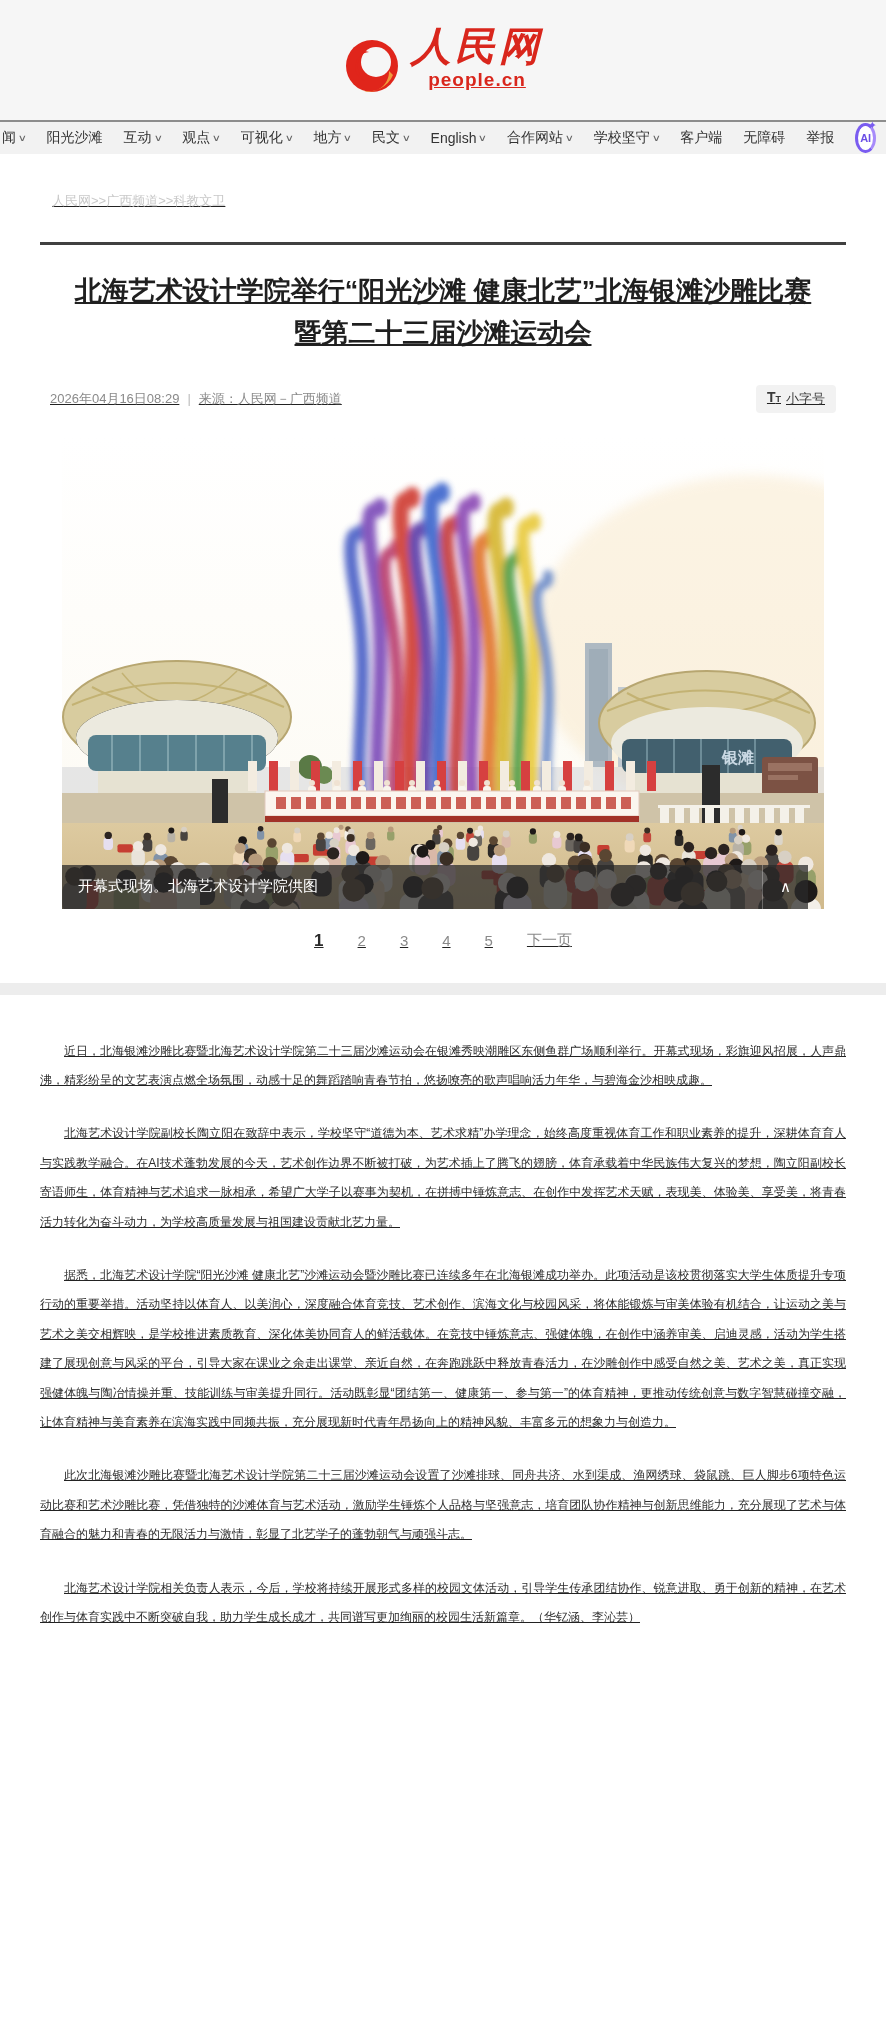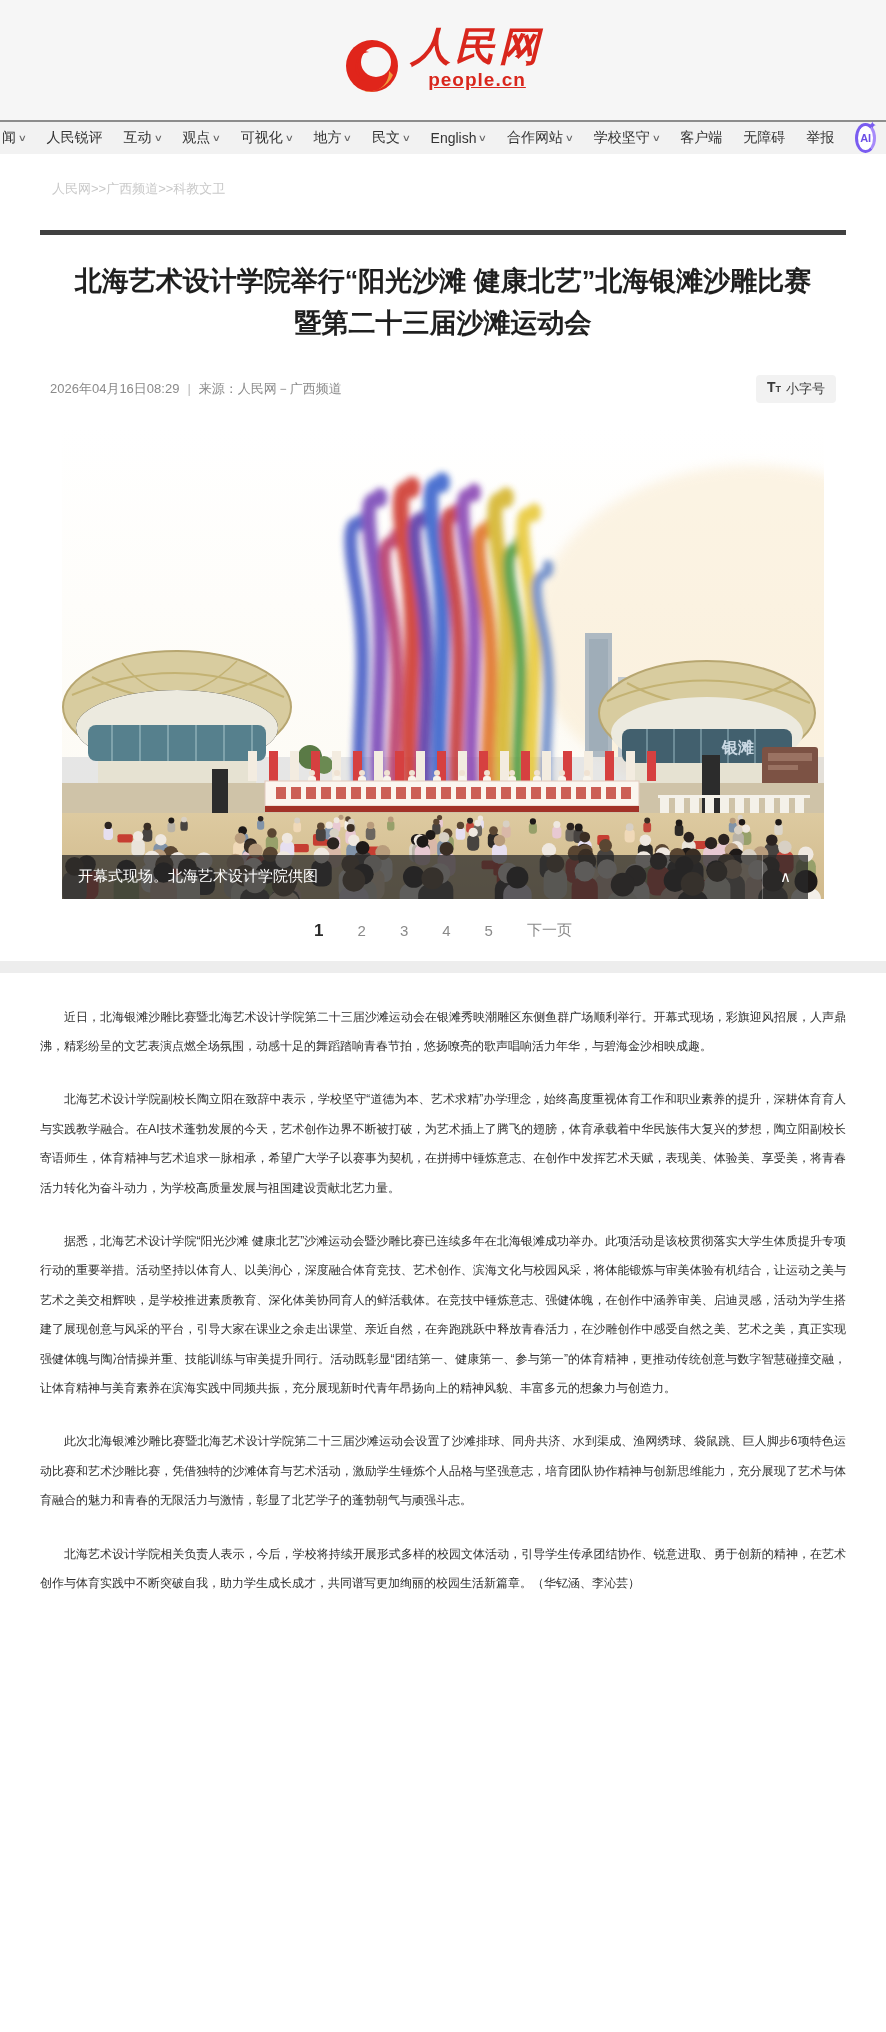--- a/index.html
+++ b/index.html
@@ -33,23 +33,23 @@
   .nav-item .chev { font-size:9px; color:#666; transform:scaleX(1.4); }
   .ai-badge {
     margin-left:auto; width:30px; height:30px; border-radius:50%;
     border:3px solid #7a5cf0; border-right-color:#a78bfa;
     display:flex; align-items:center; justify-content:center;
     color:#6b4ee6; font-weight:bold; font-size:11px; position:relative;
     background:#fff;
   }
   .ai-badge .sparkle { position:absolute; top:-7px; right:-4px; font-size:11px; color:#7a5cf0; }
   
-  .container { width:806px; margin:0 auto; }
+  .container { width:806px; margin:12px auto;text-decoration:underline; }
   .breadcrumb { padding:26px 12px 6px; font-size:13px; color:#c9c9c9; }
-  .article-card { border-top:5px solid #404040; margin-top:26px; padding-top:26px; }
+  .article-card { border-top:3px solid #404040; margin-top:26px; padding-top:26px; }
   .article-title {
     font-size:27px; font-weight:700; color:#1f1f1f;
     text-align:center; line-height:1.55; margin:0 28px;
   }
   .meta-row {
     display:flex; align-items:center;
     margin:30px 10px 20px; font-size:13px; color:#8a8a8a;
   }
   .meta-row .divider { margin:0 8px; color:#bbb; }
   .font-size-btn {
@@ -108,21 +108,21 @@
       <span class="logo-en">people.cn</span>
     </div>
   </div>
 </header>
 
 <nav class="nav-bar">
   <span id="nav-items" style="display:contents"><span class="nav-item">
         <span>闻</span>
         <span class="chev">∨</span>
       </span><span class="nav-item">
-        <span>人民锐评</span>
+        <span>阳光沙滩</span>
       </span><span class="nav-item">
         <span>互动</span>
         <span class="chev">∨</span>
       </span><span class="nav-item">
         <span>观点</span>
         <span class="chev">∨</span>
       </span><span class="nav-item">
         <span>可视化</span>
         <span class="chev">∨</span>
       </span><span class="nav-item">

